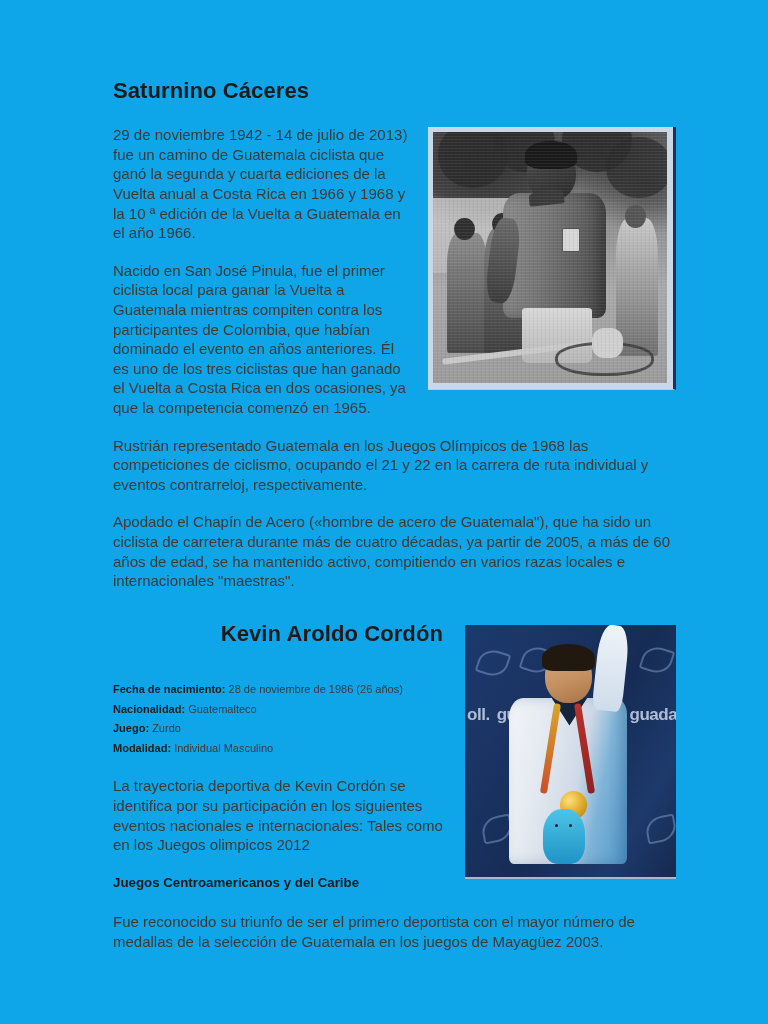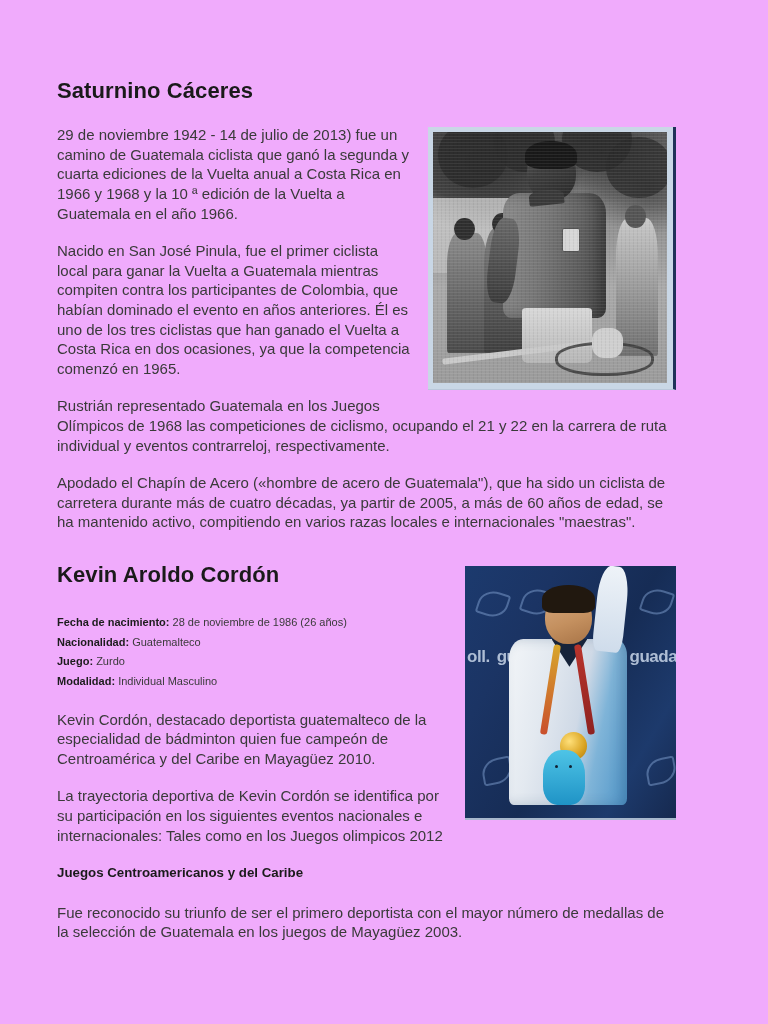--- a/index.html
+++ b/index.html
@@ -12,35 +12,36 @@
     height: 1024px;
     font-family: "Liberation Sans", sans-serif;
     color: #3a3a3a;
     position: relative;
     overflow: hidden;
   }
   .page {
     position: relative;
     width: 768px;
     height: 1024px;
-    background: #f0abfc;
+    background: #0ea5e9;
     box-sizing: border-box;
-    padding: 78px 92px 0 57px;
+    padding: 78px 92px 0 113px;
   }
 
   h1.doc-heading {
     font-size: 22px;
     font-weight: bold;
     color: #1a1a1a;
     margin: 0 0 22px 0;
     letter-spacing: 0.1px;
     line-height: 1.15;
   }
   h1.doc-heading.second {
-    margin: 30px 0 26px 0;
+    margin: 30px 0 34px 0;
+    text-align: right;
   }
 
   p.body-text {
     font-size: 15px;
     line-height: 19.6px;
     margin: 0 0 18px 0;
     color: #3a3a3a;
     text-align: left;
   }
   p.body-text:last-child { margin-bottom: 0; }
@@ -412,21 +413,20 @@
       <span class="field-line">
         <span class="field-label">Juego:</span>
         <span class="field-value">Zurdo</span>
       </span>
       <span class="field-line">
         <span class="field-label">Modalidad:</span>
         <span class="field-value">Individual Masculino</span>
       </span>
     </div>
 
-    <p class="body-text">Kevin Cordón, destacado deportista guatemalteco de la especialidad de bádminton quien fue campeón de Centroamérica y del Caribe en Mayagüez 2010.</p>
     <p class="body-text">La trayectoria deportiva de Kevin Cordón se identifica por su participación en los siguientes eventos nacionales e internacionales: Tales como en los Juegos olimpicos 2012</p>
 
     <h3 class="sub-heading">Juegos Centroamericanos y del Caribe</h3>
 
     <p class="body-text">Fue reconocido su triunfo de ser el primero deportista con el mayor número de medallas de la selección de  Guatemala en los juegos de Mayagüez 2003.</p>
   </div>
 
 </div>
 
 </body></html>

